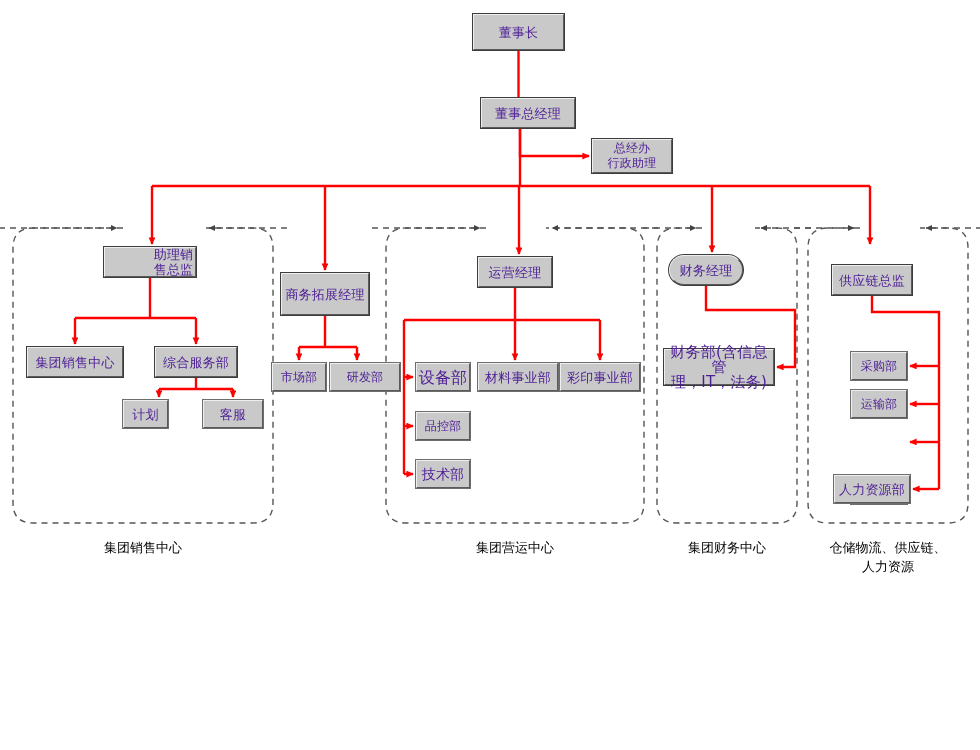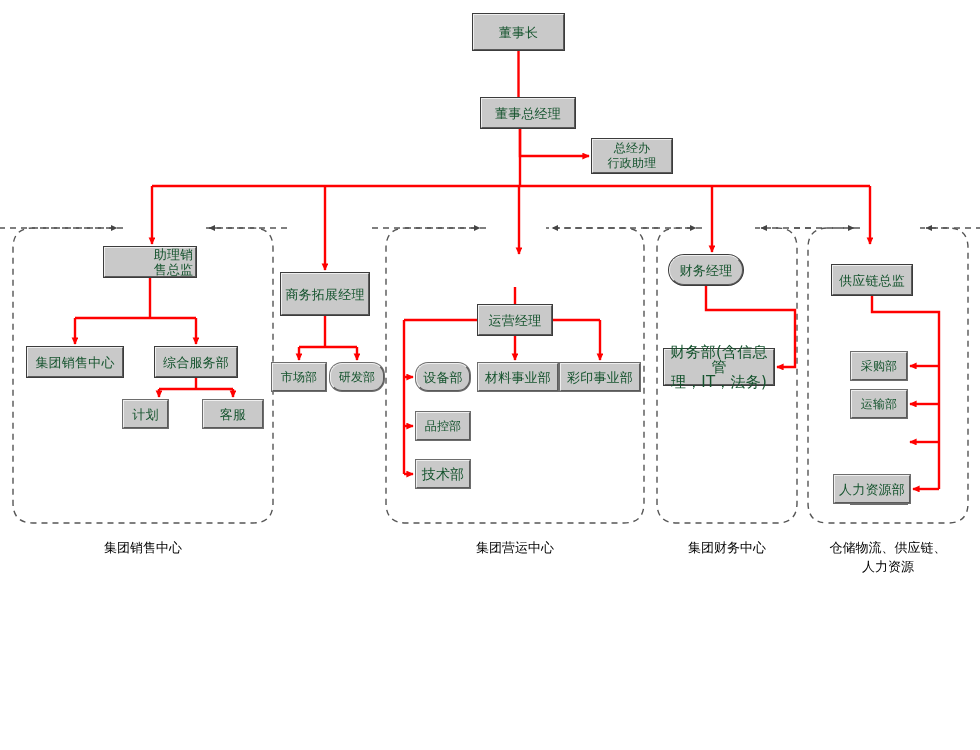--- a/index.html
+++ b/index.html
@@ -30,21 +30,21 @@
     box-sizing: border-box;
     background: #c9c9c9;
     border: 1px solid #5a5a5a;
     border-top-color: #efefef;
     border-left-color: #efefef;
     box-shadow: 0 0 0 1px #3c3c3c;
     display: flex;
     align-items: center;
     justify-content: center;
     text-align: center;
-    color: #14532d;
+    color: #4c1d95;
     font-size: 13px;
     line-height: 15px;
     letter-spacing: 0.2px;
     white-space: pre-line;
     z-index: 5;
   }
   .node-box.thin {
     box-shadow: 0 0 0 1px #6d6d6d;
   }
   .group-caption {
@@ -128,23 +128,23 @@
       <div class="node-box" style="left: 473px; top: 98px; width: 94px; height: 30px; margin-left: 8px;">董事总经理</div>
       <div class="node-box" style="left: 592px; top: 139px; width: 80px; height: 34px; font-size: 12px;">总经办
 行政助理</div>
       <div class="node-box" style="left: 104px; top: 247px; width: 92px; height: 30px; padding-left: 47px;">助理销售总监</div>
       <div class="node-box" style="left: 27px; top: 347px; width: 96px; height: 30px;">集团销售中心</div>
       <div class="node-box" style="left: 155px; top: 347px; width: 82px; height: 30px;">综合服务部</div>
       <div class="node-box thin" style="left: 123px; top: 400px; width: 45px; height: 28px;">计划</div>
       <div class="node-box thin" style="left: 203px; top: 400px; width: 60px; height: 28px;">客服</div>
       <div class="node-box" style="left: 281px; top: 273px; width: 88px; height: 42px;">商务拓展经理</div>
       <div class="node-box thin" style="left: 272px; top: 363px; width: 54px; height: 28px; font-size: 12px;">市场部</div>
-      <div class="node-box thin" style="left: 330px; top: 363px; width: 54px; height: 28px; font-size: 12px; border-radius: 12px;">研发部</div>
-      <div class="node-box" style="left: 478px; top: 257px; width: 74px; height: 30px; margin-top: 48px;">运营经理</div>
-      <div class="node-box thin" style="left: 416px; top: 363px; width: 54px; height: 28px; font-size: 13px; border-radius: 12px;">设备部</div>
+      <div class="node-box thin" style="left: 330px; top: 363px; width: 70px; height: 28px; font-size: 12px;">研发部</div>
+      <div class="node-box" style="left: 478px; top: 257px; width: 74px; height: 30px;">运营经理</div>
+      <div class="node-box thin" style="left: 416px; top: 363px; width: 54px; height: 28px; font-size: 16px;">设备部</div>
       <div class="node-box thin" style="left: 478px; top: 363px; width: 80px; height: 28px;">材料事业部</div>
       <div class="node-box thin" style="left: 560px; top: 363px; width: 80px; height: 28px;">彩印事业部</div>
       <div class="node-box thin" style="left: 416px; top: 412px; width: 54px; height: 28px; font-size: 12px;">品控部</div>
       <div class="node-box thin" style="left: 416px; top: 460px; width: 54px; height: 28px; font-size: 14px;">技术部</div>
       <div class="node-box" style="left: 669px; top: 255px; width: 74px; height: 30px; border-radius: 15px;">财务经理</div>
       <div class="node-box" style="left: 664px; top: 349px; width: 110px; height: 36px; font-size: 15px;">财务部(含信息管
 理，IT，法务)</div>
       <div class="node-box" style="left: 832px; top: 265px; width: 80px; height: 30px;">供应链总监</div>
       <div class="node-box thin" style="left: 851px; top: 352px; width: 56px; height: 28px; font-size: 12px;">采购部</div>
       <div class="node-box thin" style="left: 851px; top: 390px; width: 56px; height: 28px; font-size: 12px;">运输部</div>

